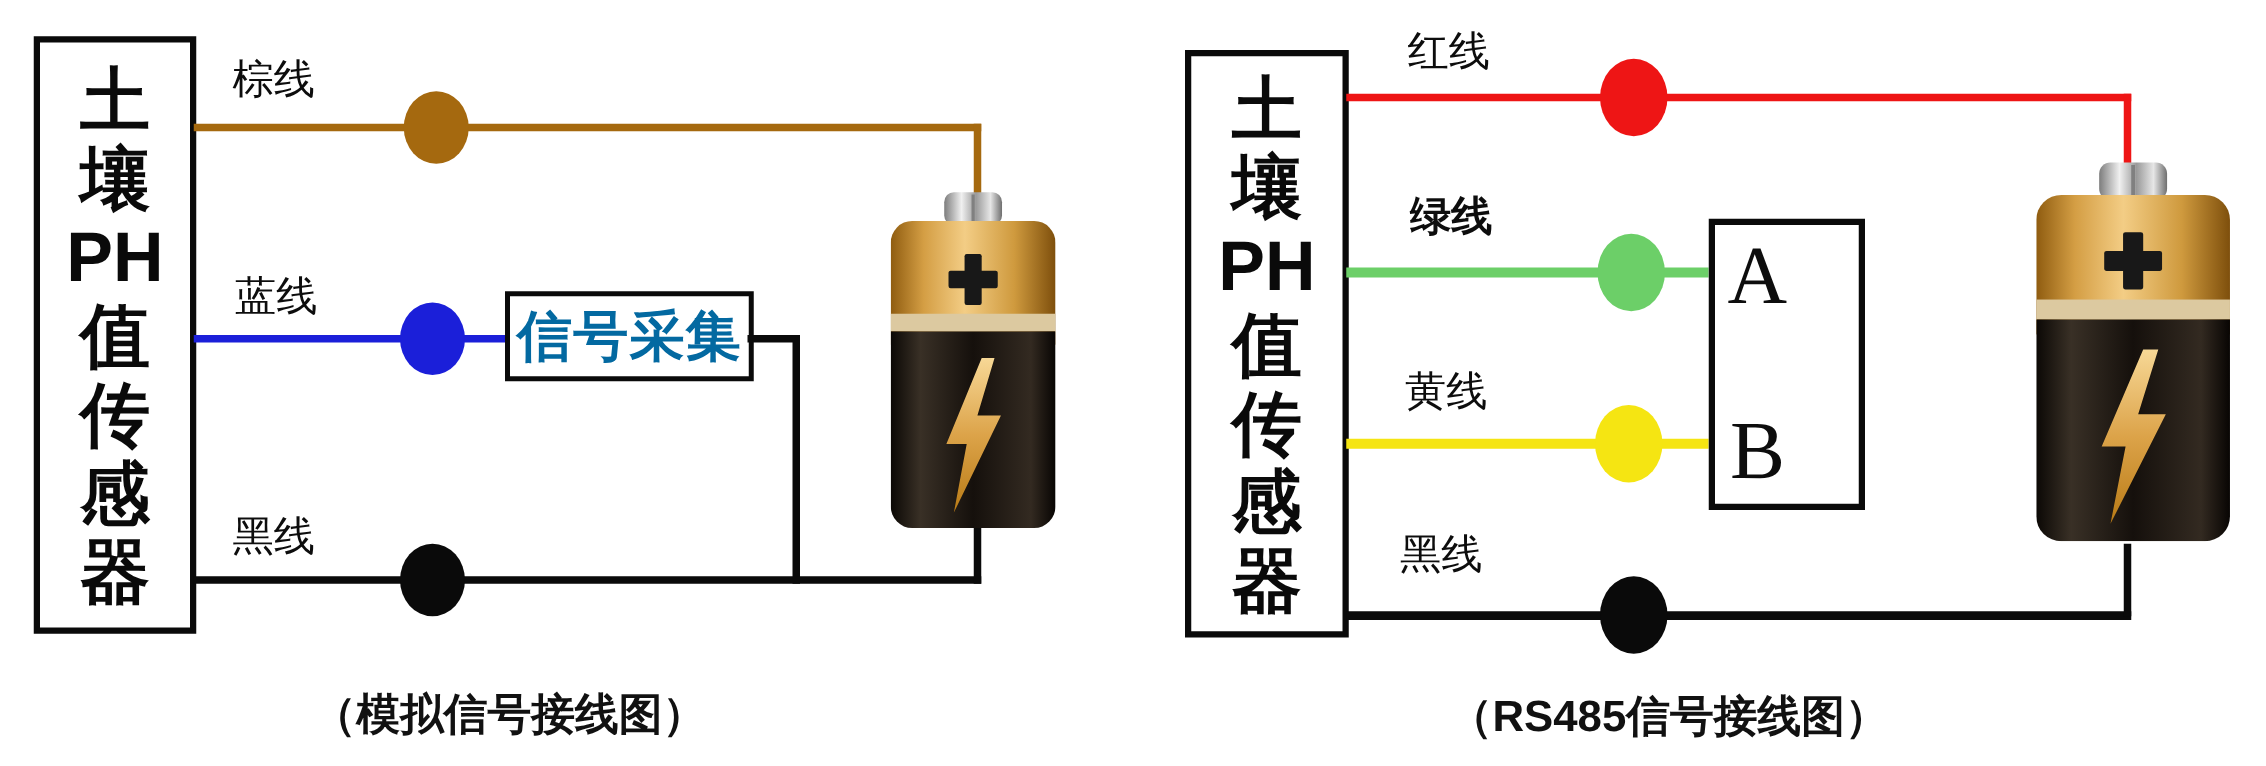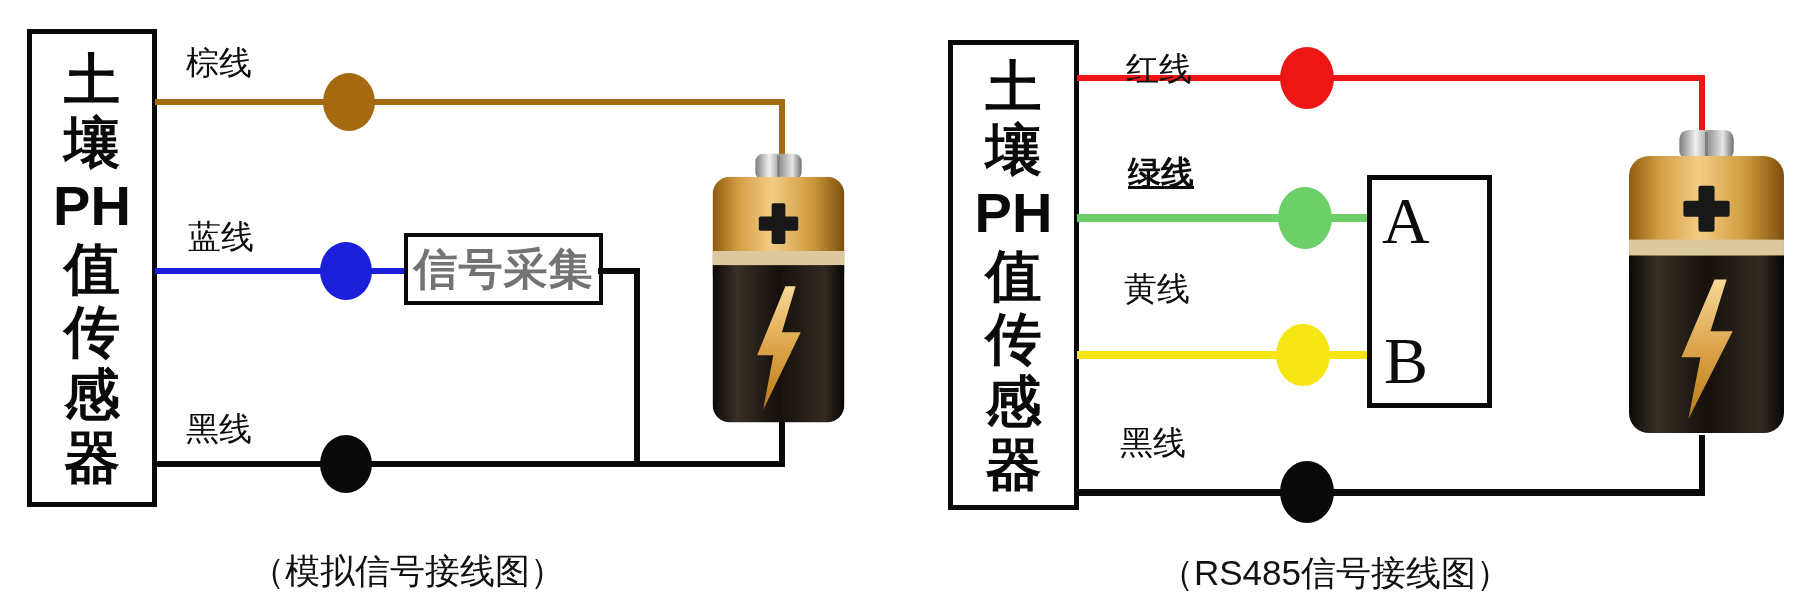--- a/index.html
+++ b/index.html
@@ -11,31 +11,31 @@
   }
   .box { position:absolute; border:5px solid #0a0a0a; background:#fff; }
   .sensor-text {
     position:absolute; inset:0; display:flex; align-items:center; justify-content:center;
     font-size:56px; font-weight:700; line-height:63px; white-space:pre-line;
     text-align:center; color:#0a0a0a;
   }
   .wire { position:absolute; }
   .dot { position:absolute; border-radius:50%; }
   .wire-label { position:absolute; font-size:33px; line-height:1.05; color:#0d0d0d; white-space:nowrap; }
-  .wire-label.bold { font-weight:700;text-decoration:underline; }
+  .wire-label.bold { font-weight:700; }
   .inner-box-label {
     position:absolute; inset:0; display:flex; align-items:center; justify-content:center;
-    font-size:44px; font-weight:700; letter-spacing:1px; color:#737373; white-space:nowrap;
+    font-size:44px; font-weight:700; letter-spacing:1px; color:#0369a1; white-space:nowrap;
   }
   .terminal {
     position:absolute; font-family:"Liberation Serif","DejaVu Serif",serif;
     font-size:66px; line-height:1; color:#0d0d0d;
   }
   .collector-label { position:absolute; font-size:39px; font-weight:600; line-height:1; color:#0d0d0d; white-space:nowrap; }
-  .caption { position:absolute; font-size:35px; font-weight:400; text-align:center; color:#111; white-space:nowrap; }
+  .caption { position:absolute; font-size:35px; font-weight:700; text-align:center; color:#111; white-space:nowrap; }
   .battery { position:absolute; }
   .battery svg { width:100%; height:100%; display:block; }
 </style>
 </head>
 <body>
 
 <div class="canvas">
 
   <div>
 
@@ -129,29 +129,29 @@
 PH
 值
 传
 感
 器</div>
     </div>
 
     <div class="wire" style="left:1077px; top:75px; width:628px; height:6px; background:#ee1515;"></div>
     <div class="wire" style="left:1699px; top:75px; width:6px; height:60px; background:#ee1515;"></div>
     <div class="dot" style="left:1280px; top:47px; width:54px; height:62px; background:#ee1515;"></div>
-    <div class="wire-label" style="left:1126px; top:24px;margin-top:28px;">红线</div>
+    <div class="wire-label" style="left:1126px; top:24px;">红线</div>
 
     <div class="wire" style="left:1077px; top:214px; width:290px; height:8px; background:#6ccf68;"></div>
     <div class="dot" style="left:1278px; top:187px; width:54px; height:62px; background:#6ccf68;"></div>
     <div class="wire-label bold" style="left:1128px; top:156px;">绿线</div>
 
     <div class="wire" style="left:1077px; top:351px; width:290px; height:8px; background:#f5e512;"></div>
     <div class="dot" style="left:1276px; top:324px; width:54px; height:62px; background:#f5e512;"></div>
-    <div class="wire-label" style="left:1124px; top:272px;">黄线</div>
+    <div class="wire-label" style="left:1124px; top:296px;">黄线</div>
 
     <div class="box" style="left:1367px; top:175px; width:125px; height:233px; border-width:5px;">
       <div class="terminal" style="left:10px; top:8px;">A</div>
       <div class="terminal" style="left:12px; top:148px;">B</div>
     </div>
 
     <div class="wire" style="left:1077px; top:489px; width:628px; height:7px; background:#0a0a0a;"></div>
     <div class="wire" style="left:1699px; top:435px; width:6px; height:58px; background:#0a0a0a;"></div>
     <div class="dot" style="left:1280px; top:461px; width:54px; height:62px; background:#0a0a0a;"></div>
     <div class="wire-label" style="left:1120px; top:426px;">黑线</div>

